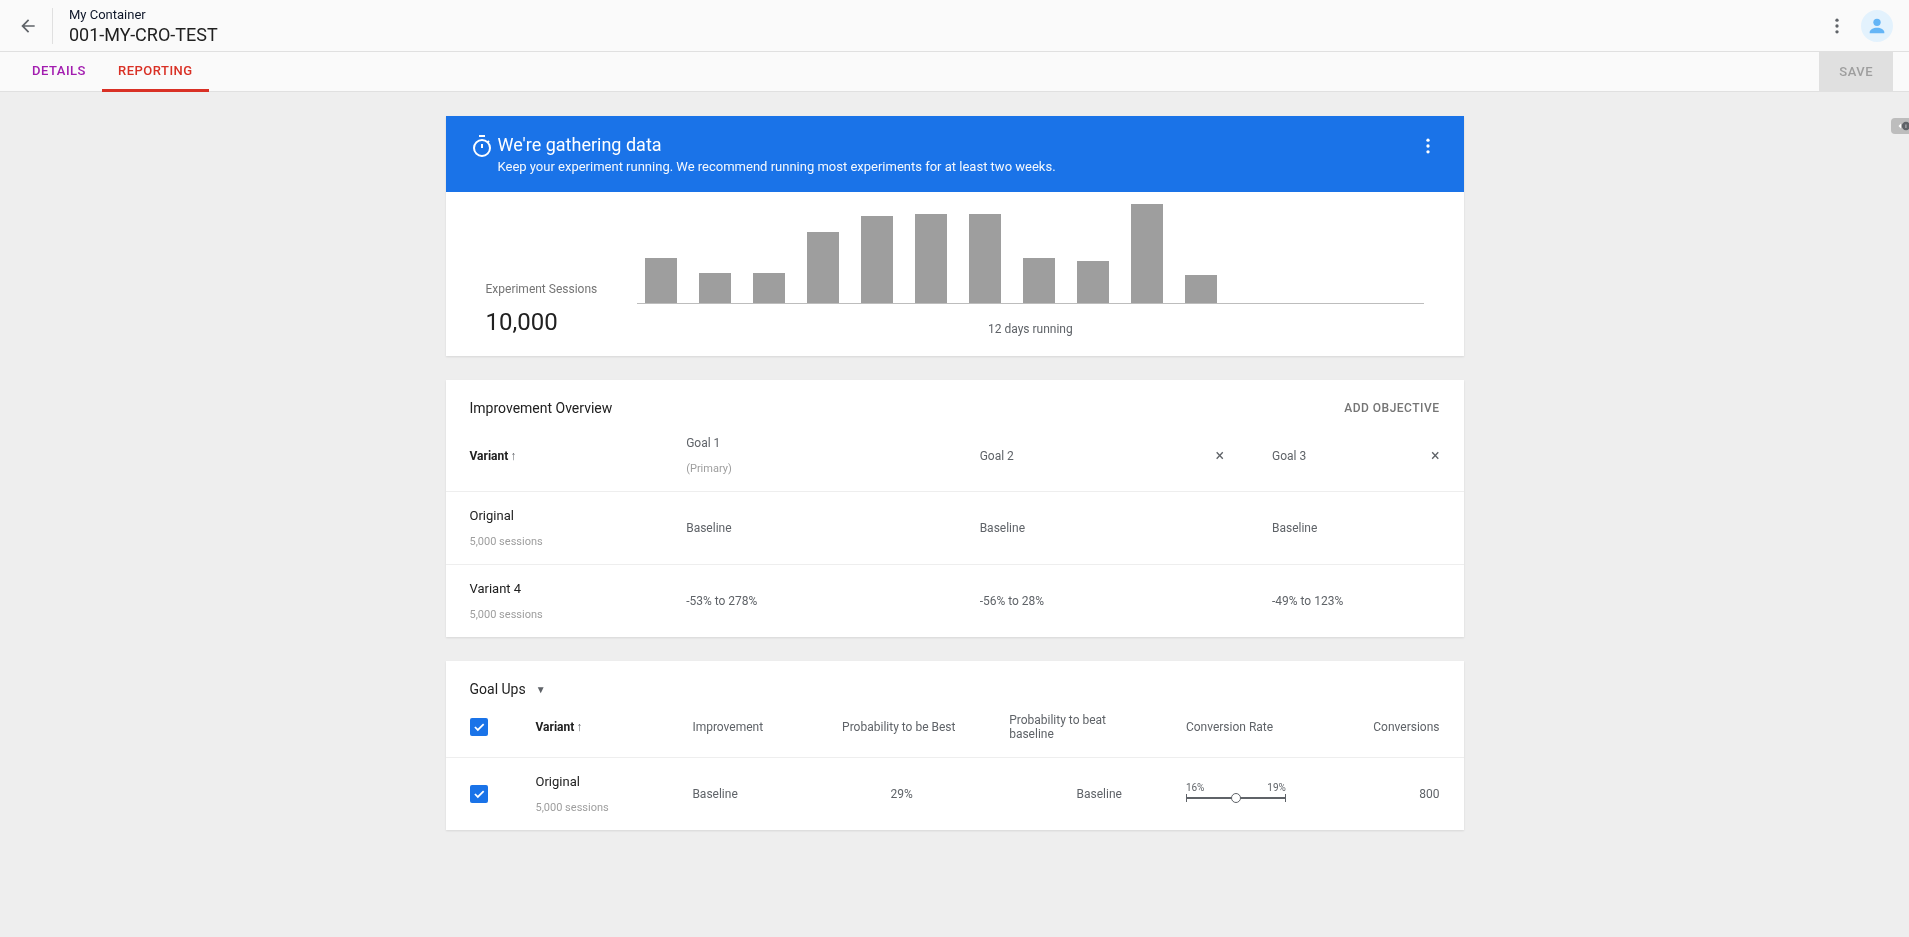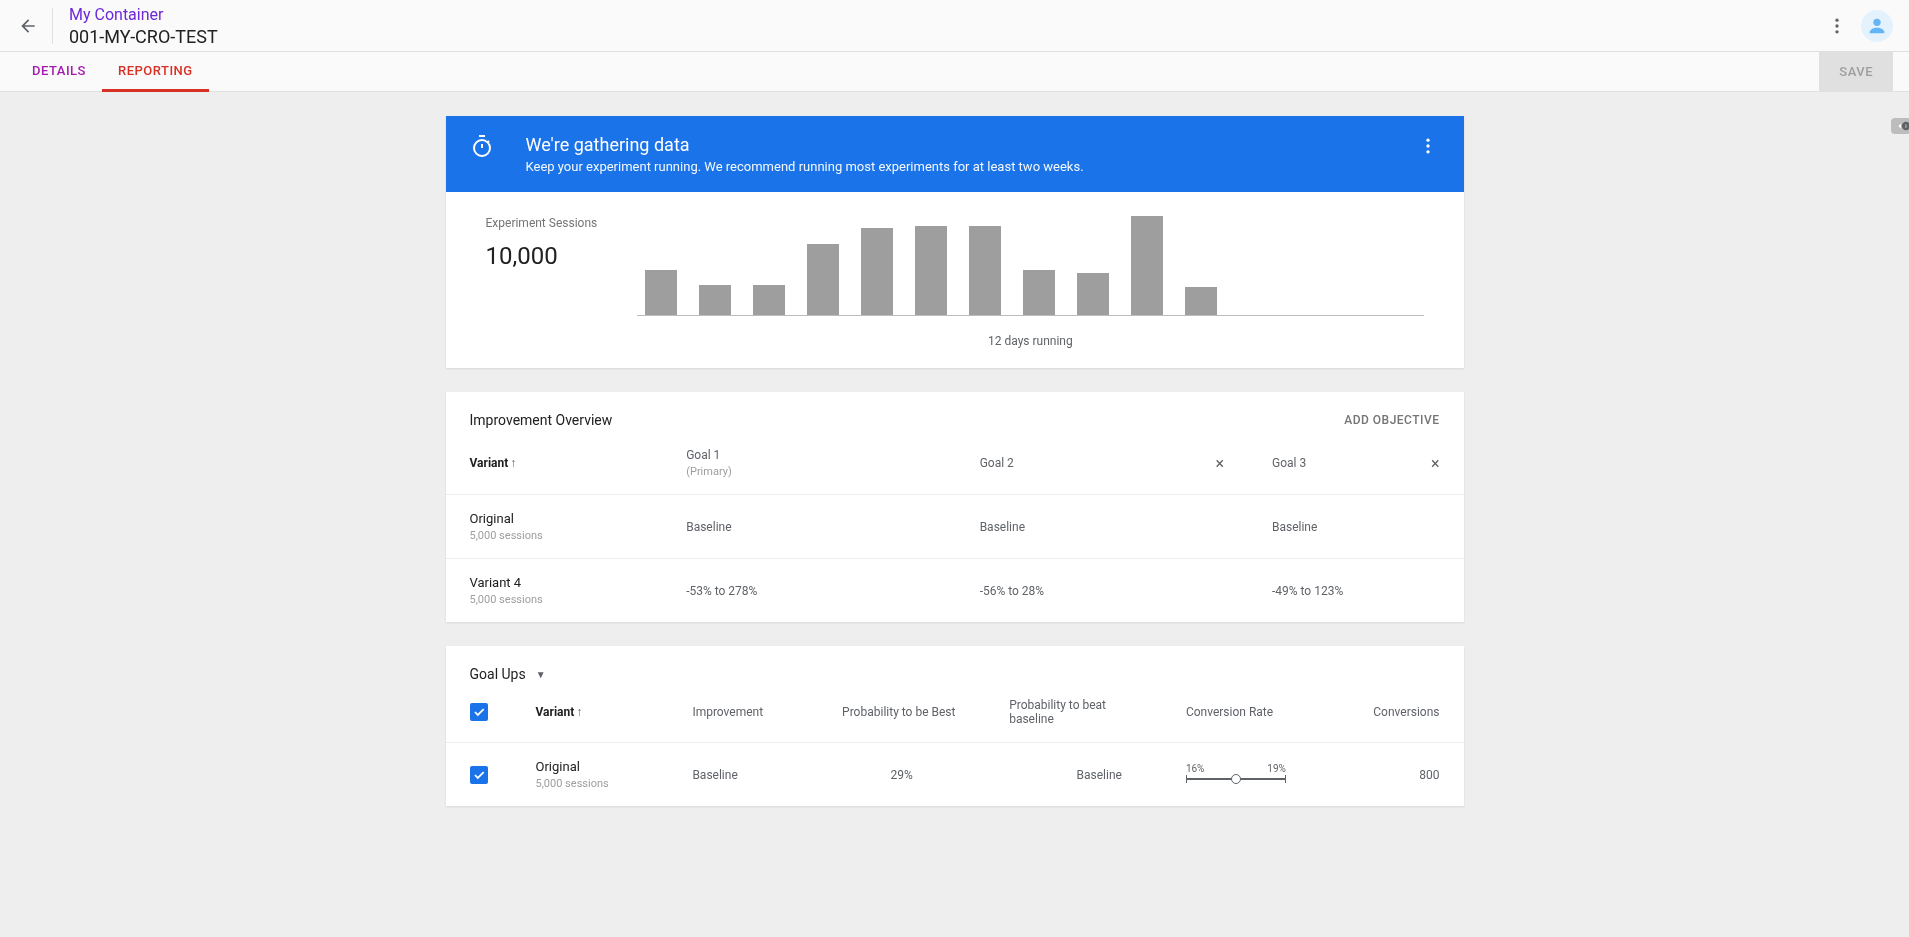--- a/index.html
+++ b/index.html
@@ -21,21 +21,21 @@
   .back-arrow {
     width: 24px; height: 24px;
     display: flex; align-items: center; justify-content: center;
     cursor: pointer;
     margin-right: 12px;
   }
   .divider-v {
     width: 1px; height: 36px; background: #e0e0e0; margin-right: 16px;
   }
   .header-titles { flex: 1; }
-  .header-sub { font-size: 16px; color: #6d28d9; }
+  .header-sub { font-size: 13px; color: #0f172a; }
   .header-main { font-size: 18px; color: #212121; margin-top: 2px; }
   .header-right { display: flex; align-items: center; gap: 12px; }
   .icon-btn { width: 24px; height: 24px; display:flex; align-items:center; justify-content:center; cursor:pointer; color:#5f6368; }
   .avatar {
     width: 32px; height: 32px; border-radius: 50%;
     background: #e3f2fd;
     display: flex; align-items: center; justify-content: center;
     cursor: pointer;
     border: 2px solid #e3f2fd;
   }
@@ -95,32 +95,33 @@
     margin-bottom: 24px;
     box-shadow: 0 1px 2px rgba(0,0,0,0.1);
   }
 
   .banner {
     background: #1a73e8;
     color: #fff;
     padding: 18px 24px;
     display: flex;
     align-items: flex-start;
-    gap: 32px;
+    gap: 4px;
   }
   .banner-text { flex: 1; }
   .banner-title { font-size: 18px; font-weight: 400; margin-bottom: 4px; }
   .banner-sub { font-size: 13px; opacity: 0.95; }
   .stopwatch { width: 24px; height: 24px; display:flex; align-items:center; justify-content:center; }
   .banner-menu { cursor:pointer; }
 
   .sessions-area {
-    padding: 24px 40px 20px 40px;
+    padding: 12px 40px 20px 40px;
     display: flex;
     gap: 40px;
+    align-items: flex-end;
   }
   .sessions-label { font-size: 12px; color: #757575; }
   .sessions-value { font-size: 24px; color: #212121; margin-top: 12px; }
   .chart-wrap { flex: 1; }
   .chart {
     display: flex;
     align-items: flex-end;
     height: 100px;
     border-bottom: 1px solid #bdbdbd;
     gap: 22px;
@@ -153,21 +154,21 @@
     text-align: left;
     padding: 16px 24px;
     font-size: 12px;
     color: #5f6368;
     border-top: 1px solid #eeeeee;
     vertical-align: middle;
   }
   table.ov th { border-top: none; font-weight: 400; padding-top: 8px; padding-bottom: 16px; }
   .th-variant { color: #212121; font-weight: 700; font-size: 12px; }
   .sort-arrow { font-size: 12px; margin-left: 2px; }
-  .small-sub { display:block; color:#9e9e9e; font-size: 11px; margin-top: 3px; font-weight: 400; }
+  .small-sub { display:block; color:#9e9e9e; font-size: 11px; margin-top: 12px; font-weight: 400; }
   .close-x { color:#5f6368; cursor:pointer; font-size: 16px; }
   .variant-name { color:#212121; font-size: 13px; }
 
   .dropdown-title {
     padding: 20px 24px 8px 24px;
     display: flex;
     align-items: center;
     gap: 10px;
     cursor: pointer;
     font-size: 14px;

